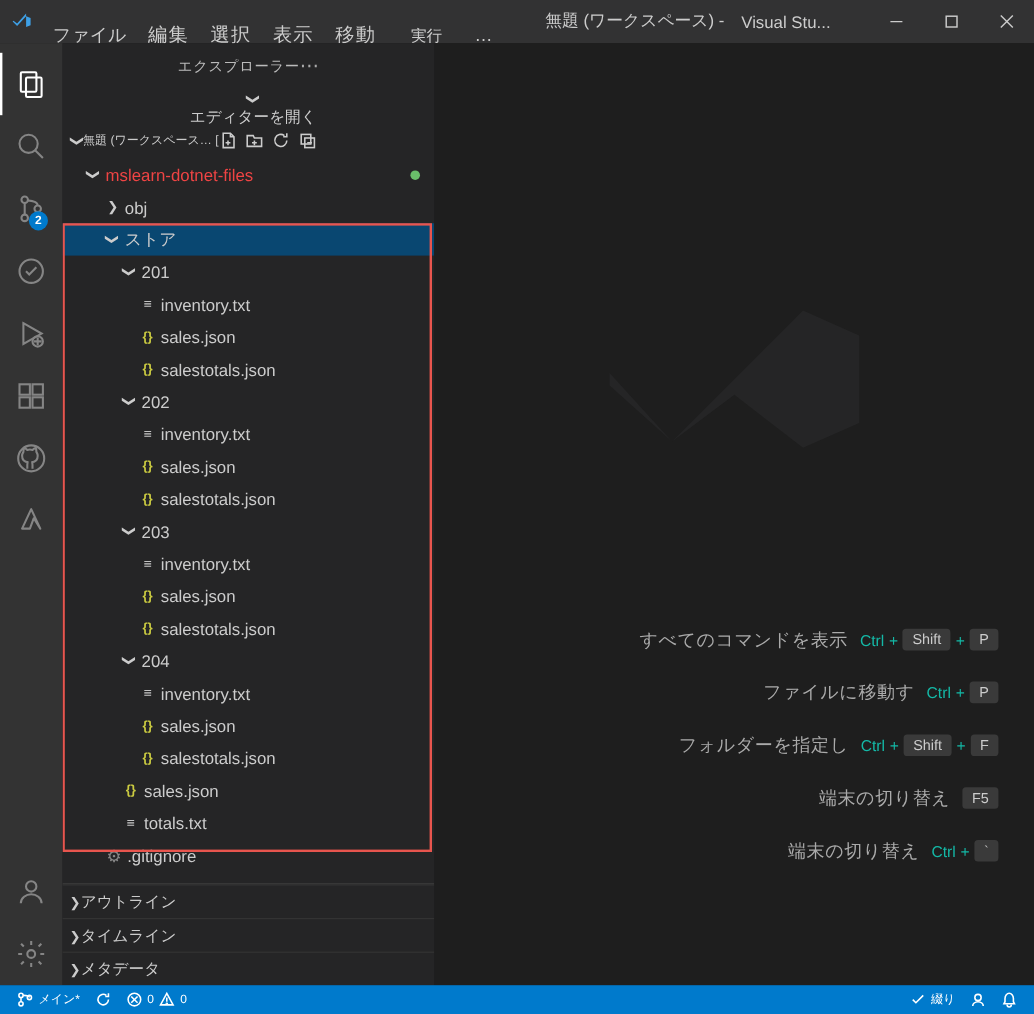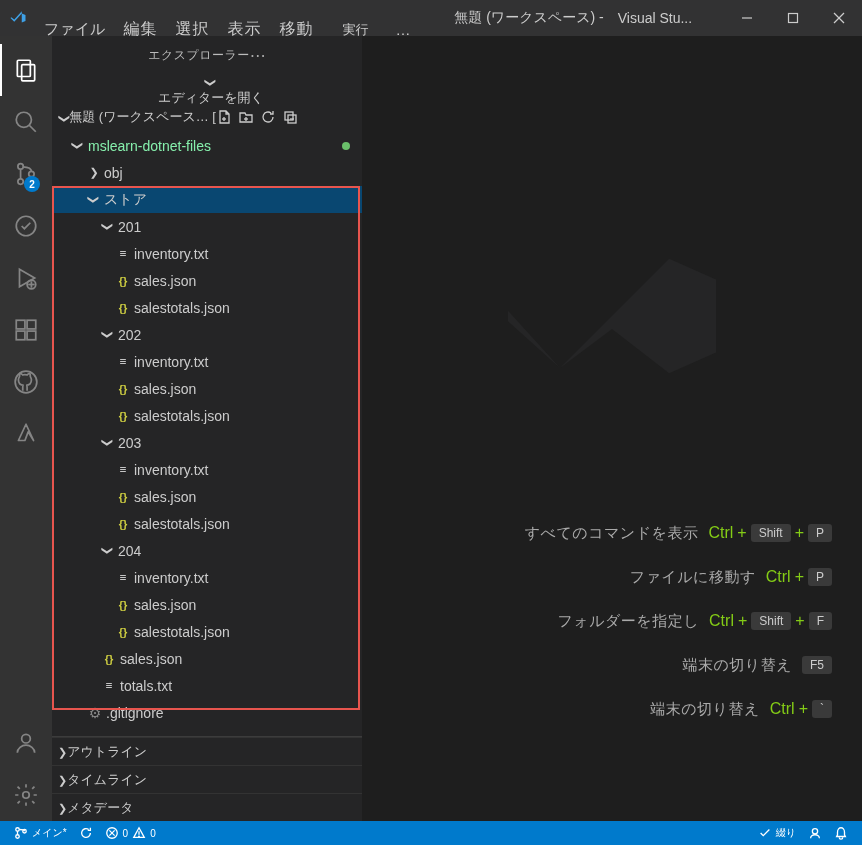--- a/index.html
+++ b/index.html
@@ -27,51 +27,51 @@
   .act-item.active svg { stroke: #ffffff; }
   .act-spacer { flex:1; }
   .badge { position:absolute; bottom:8px; right:12px; background:#007acc; color:#fff; font-size:10px; width:16px; height:16px; border-radius:50%; display:flex; align-items:center; justify-content:center; font-weight:600;}
 
   
   .side { width: 310px; background: #252526; display:flex; flex-direction:column; overflow:hidden; }
   .side-header { height: 38px; display:flex; align-items:center; justify-content:center; padding: 0 18px 0 20px; color:#bbbbbb; font-size:12px; letter-spacing:0.5px;}
   .side-header .dots { font-size:16px; color:#aaa; letter-spacing:2px;}
   .section-head { height: 28px; display:flex; align-items:center; padding-left: 8px; font-size:13px; color:#ccc; cursor:default;flex-direction:column;}
   .section-head .chev { width:16px; text-align:center; }
-  .workspace-head { height: 30px; display:flex; align-items:center; padding-left: 8px; font-size:13px; color:#ccc; cursor:default;}
+  .workspace-head { height: 30px; display:flex; align-items:center; padding-left: 8px; font-size:10px; color:#ccc; cursor:default;}
   .toolbar-icons { display:flex; gap:6px; padding-right:8px;}
   .toolbar-icons svg { width:16px; height:16px; stroke:#ccc; fill:none; stroke-width:1.3;}
 
   .tree { font-size: 14px; color:#ccc; overflow-y:auto; flex:1; position:relative;}
   .tree-row { height: 27px; display:flex; align-items:center; cursor:default; }
   .tree-row.selected { background: #094771; }
   .tree-row .chev { width:16px; display:flex; align-items:center; justify-content:center; color:#ccc;}
   .tree-row .icon { width:18px; display:flex; align-items:center; justify-content:center; }
   .tree-row .label { padding-left: 2px; }
-  .tree-row.git-added .label { color: #86efac; text-align: right; }
+  .tree-row.git-added .label { color: #ef4444; text-align: right; }
   .git-dot { width:8px; height:8px; border-radius:50%; background:#6abf6a; margin-left:auto; margin-right:12px;}
   .file-icon-text { color:#c5c5c5; font-family: monospace; font-size:11px;}
   .file-icon-json { color:#cbcb41; font-weight:700; font-size:11px;}
 
   .highlight-box { position:absolute; border: 2px solid #e8554e; pointer-events:none; }
 
   
   .bottom-sections { border-top: 1px solid #3c3c3c; }
   .collapsed-sec { height: 28px; display:flex; align-items:center; padding-left: 6px; font-size:13px; color:#ccc; border-top:1px solid #333;}
 
   
   .editor { flex:1; background:#1e1e1e; display:flex; align-items:center; justify-content:center; position:relative;}
   .watermark { position:absolute; top: 150px; left: 50%; transform: translateX(-50%); opacity:1;}
   .watermark svg { width: 260px; height: 260px; }
   .shortcuts { position:absolute; bottom: 90px; left:50%; transform:translateX(-50%); width: 440px;}
   .sc-row { display:flex; align-items:center; justify-content:flex-end; gap: 10px; height: 44px; color: #aaa; font-size:15px;}
   .sc-row .sc-label { flex:1; text-align:right; letter-spacing:0.5px;}
   .sc-keys { display:flex; align-items:center; gap:4px; color:#999; font-size:13px;}
   .key { background:#3a3a3a; padding: 2px 8px; border-radius:3px; font-size:12px; color:#ccc;}
-  .key-txt { font-size:16px; color:#84cc16;}
+  .key-txt { font-size:13px; color:#14b8a6;}
 
   
   .status { position:absolute; left:0; right:0; bottom:0; height:24px; background:#007acc; display:flex; align-items:center; color:#fff; font-size:10px; padding: 0 8px;}
   .status .grp { display:flex; align-items:center; gap:4px; padding: 0 6px; height:100%;}
   .status .spacer { flex:1; }
   .status svg { width:14px; height:14px; stroke:#fff; fill:none; stroke-width:1.5;}
   .chev-right::before { content:'❯'; font-size:11px; color:#ccc; }
   .chev-down::before { content:'❯'; font-size:11px; color:#ccc; display:inline-block; transform: rotate(90deg);}
 </style>
 </head>

